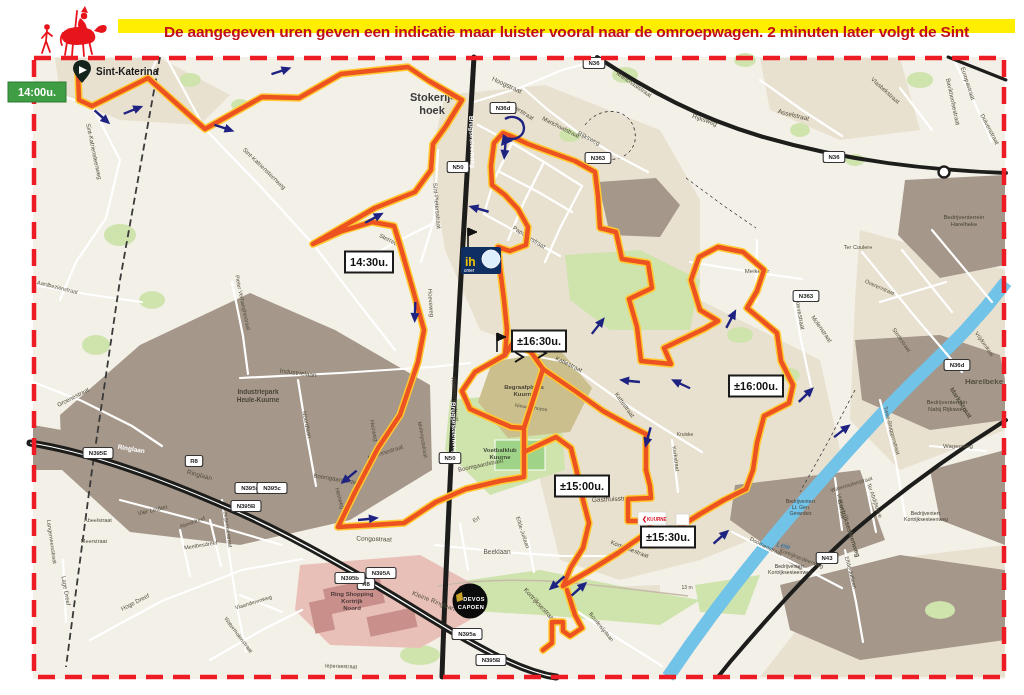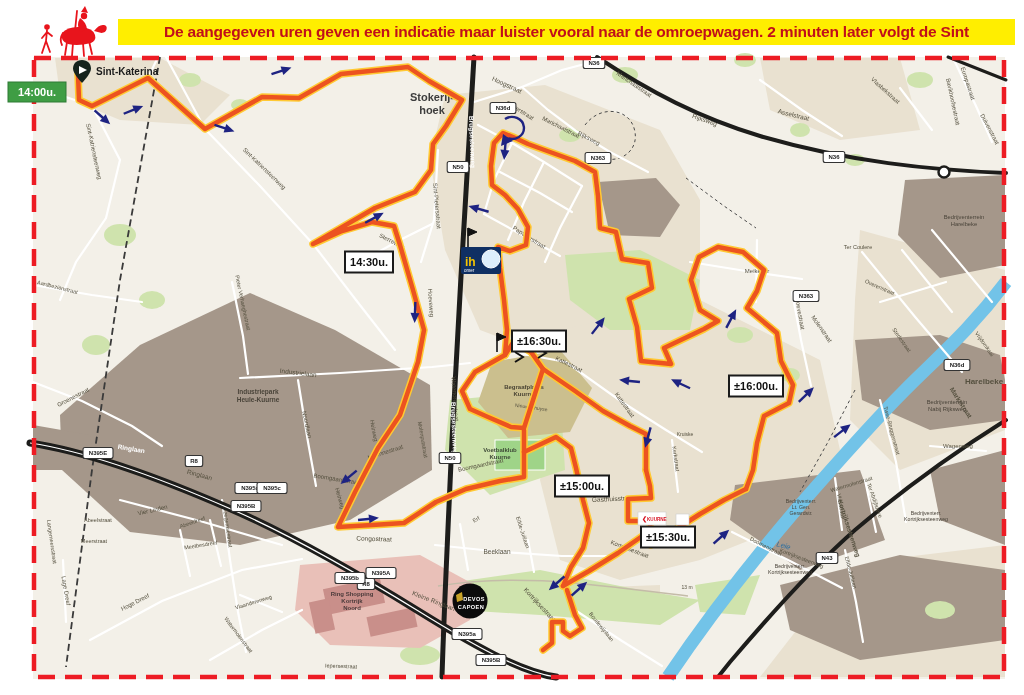--- a/index.html
+++ b/index.html
@@ -1,18 +1,18 @@
 <!DOCTYPE html>
 <html><head>
 <meta charset="utf-8">
 <style>
   html,body{margin:0;padding:0;background:#ffffff;}
   #stage{position:relative;width:1024px;height:695px;background:#ffffff;overflow:hidden;
          font-family:"Liberation Sans",sans-serif;}
-  #banner{position:absolute;left:118px;top:19px;width:897px;height:26px;background:#ffee00;
+  #banner{position:absolute;left:118px;top:19px;width:897px;height:14px;background:#ffee00;
           color:#c00f1a;font-weight:bold;font-size:15.5px;line-height:26px;text-align:center;
           letter-spacing:-0.2px;white-space:nowrap;}
   #sinticon{position:absolute;left:36px;top:4px;}
   #mapsvg{position:absolute;left:0;top:0;}
   text{font-family:"Liberation Sans",sans-serif;}
 </style>
 </head>
 <body>
 
 <div id="stage">

